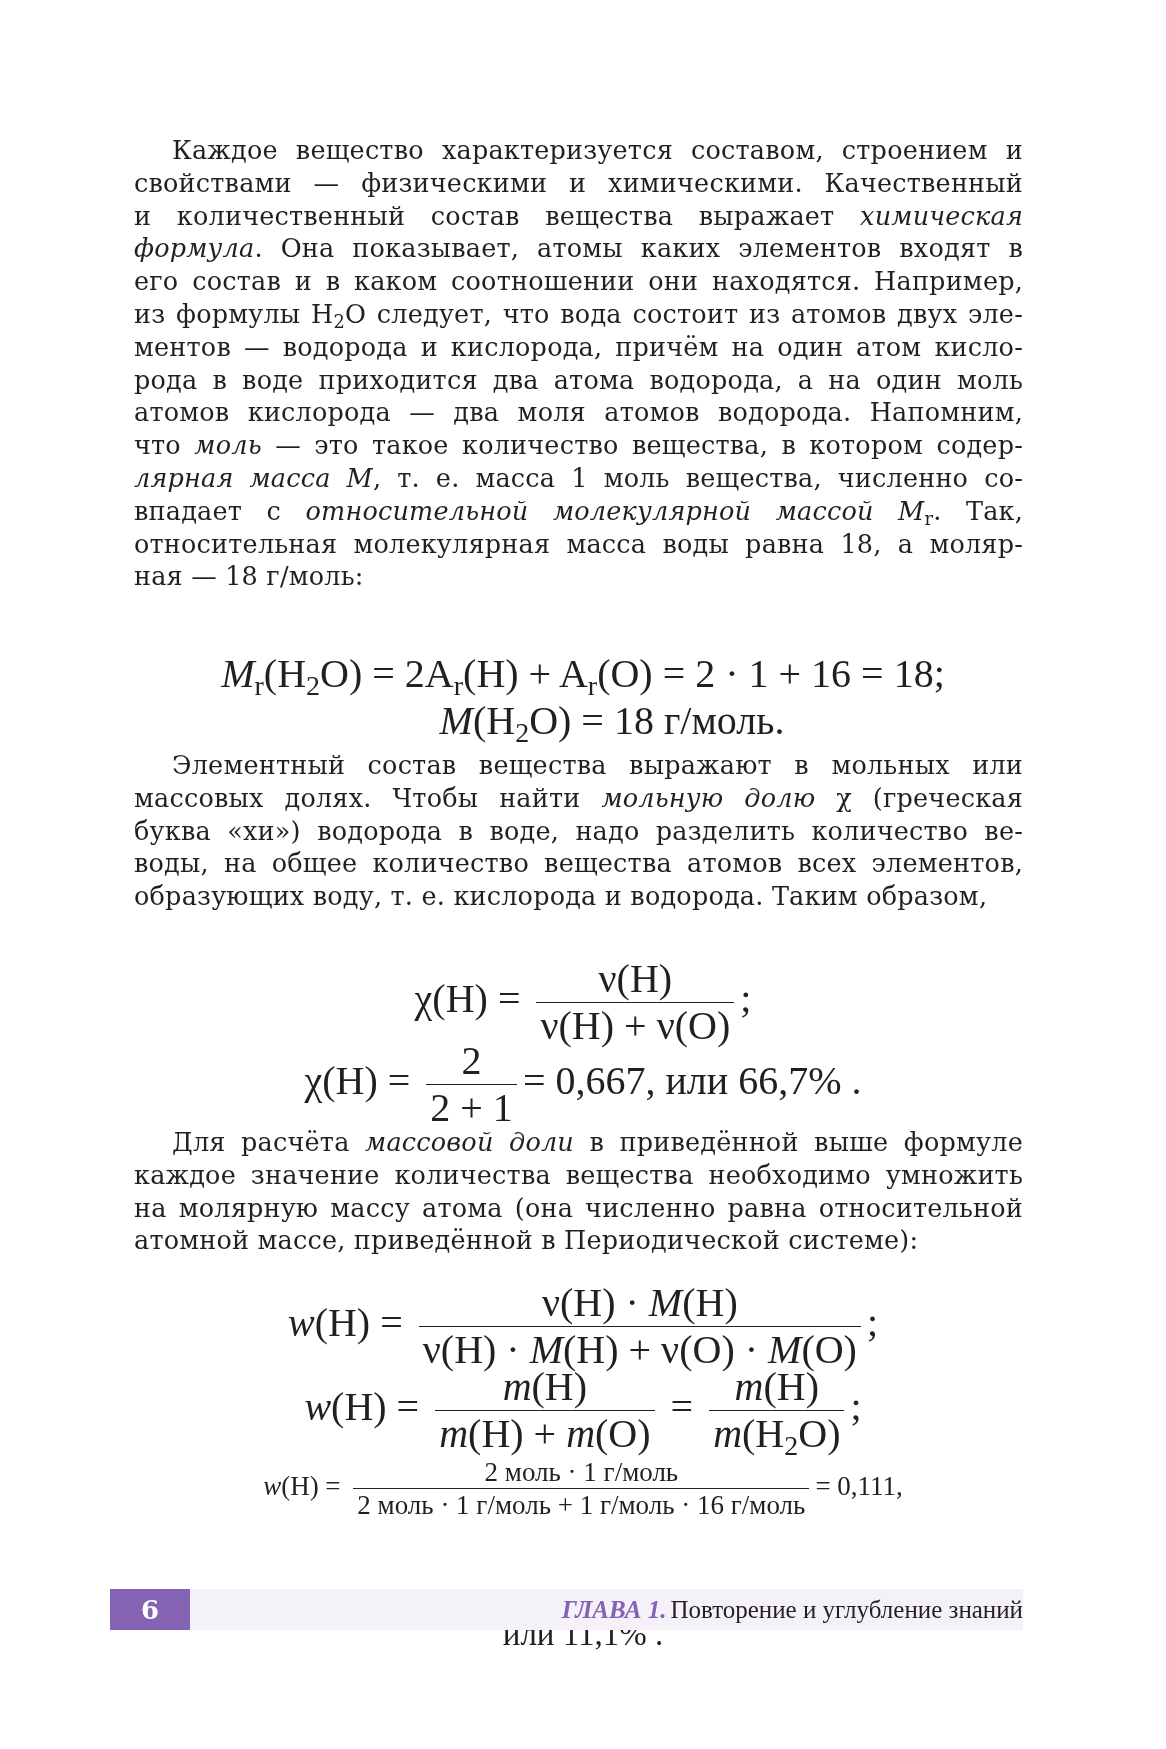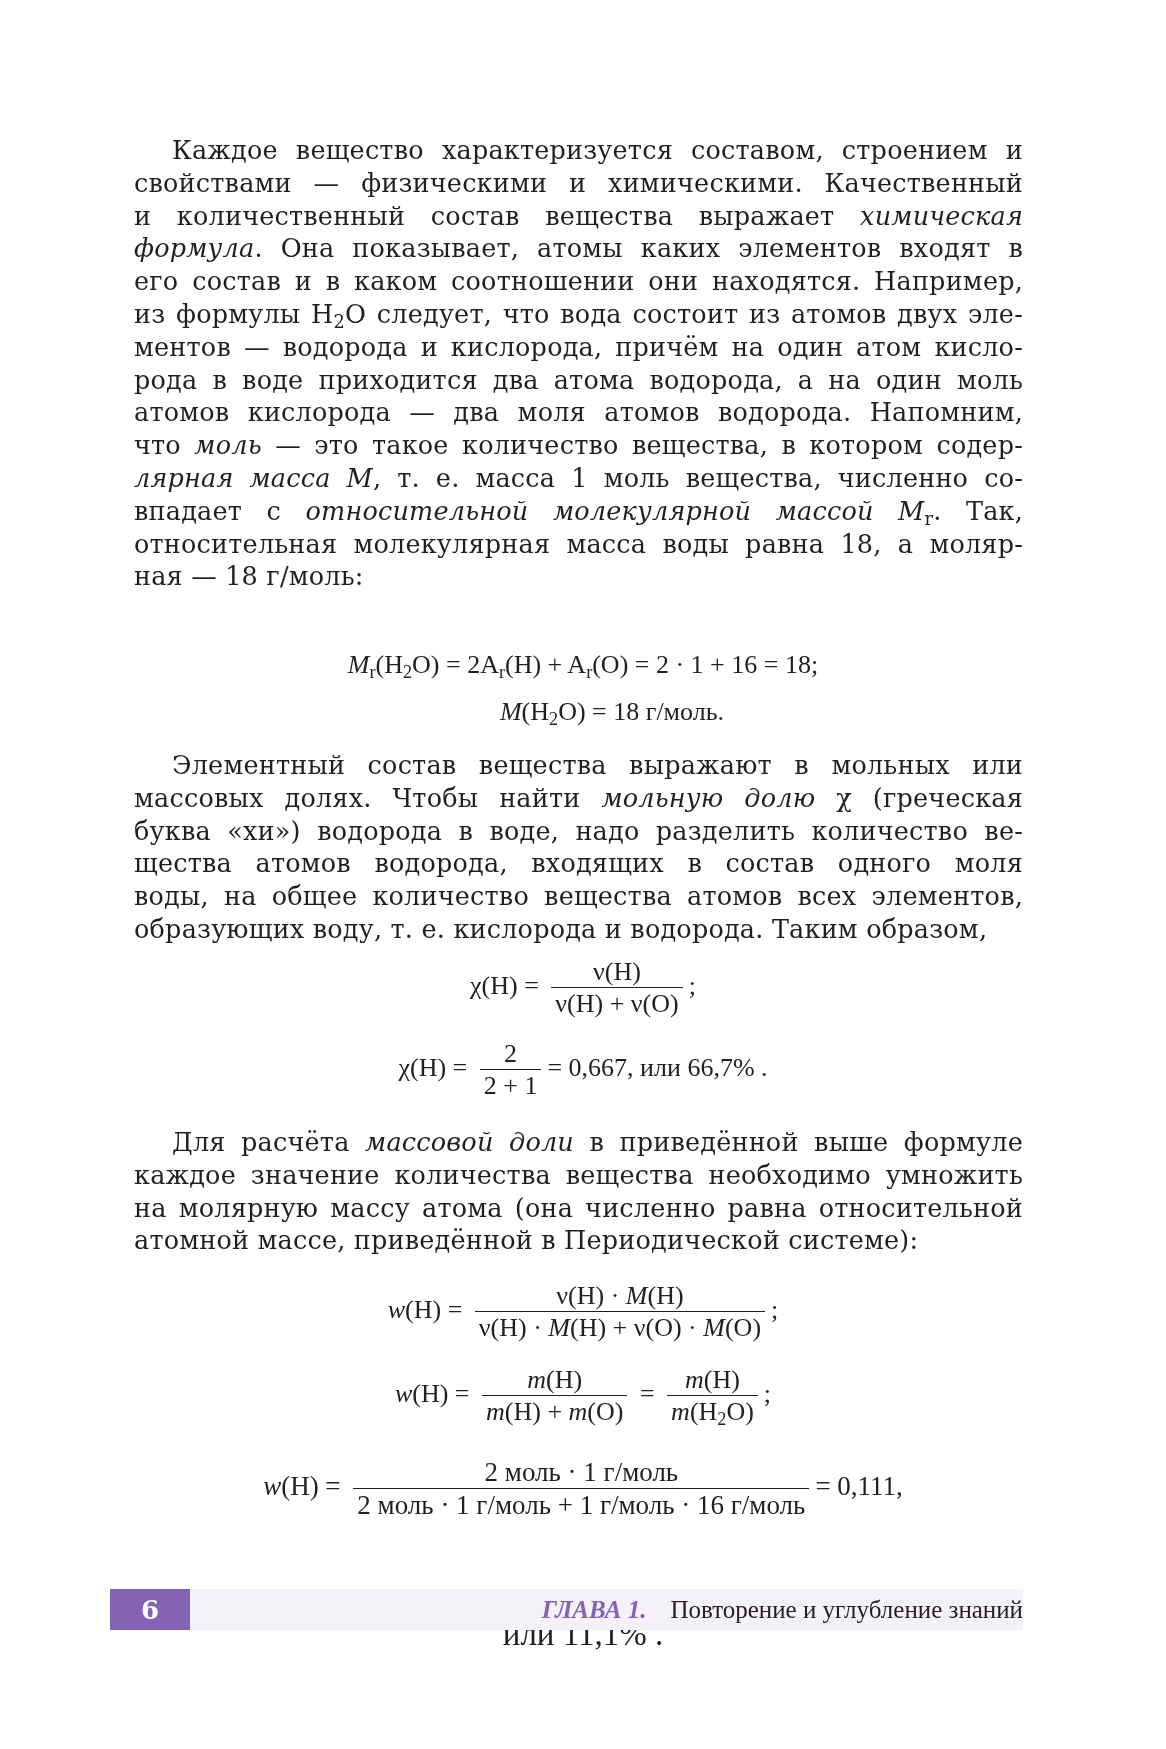--- a/index.html
+++ b/index.html
@@ -8,31 +8,31 @@
   .col { position:absolute; left:134px; width:889px; }
   .para { font-size:25.5px; line-height:32.8px; text-align:justify; margin:0;
           text-indent:38px; letter-spacing:0.2px; }
   .para .ln { display:block; text-align:justify; text-align-last:justify; text-indent:0; white-space:nowrap; }
   .para .ln.first { padding-left:38px; }
   .para .ln.last { text-align-last:left; }
   i, .it { font-style:italic; }
   sub { font-size:0.7em; vertical-align:-0.3em; line-height:0; }
   sup { font-size:0.7em; vertical-align:0.55em; line-height:0; }
   .eq { position:absolute; left:0; width:1166px; text-align:center; font-family:"Liberation Serif","DejaVu Serif",serif;
-        font-size:26px; white-space:nowrap; }
+        font-size:40px; white-space:nowrap; }
   .frac { display:inline-flex; flex-direction:column; align-items:center; vertical-align:middle; margin:0 6px;justify-content:flex-end; }
   .frac .num { padding:0 4px 2px; line-height:1.05; }
   .frac .den { border-top:1.6px solid #231f20; padding:2px 4px 0; line-height:1.05; }
   .footer-band { position:absolute; left:110px; top:1589px; width:913px; height:41px; background:#f4f1f9; }
   .page-num-box { position:absolute; left:110px; top:1589px; width:80px; height:41px; background:#8462b4;
                   color:#fff; font-weight:bold; font-size:26px; display:flex; align-items:center; justify-content:center;
                   font-family:"DejaVu Serif",serif; }
   .running-head { position:absolute; right:143px; top:1589px; height:41px; display:flex; align-items:center;
                   font-size:25px; font-family:"Liberation Serif","DejaVu Serif",serif; color:#231f20; }
-  .running-head .chap { color:#8462b4; font-weight:bold; font-style:italic; margin-right:24px; }
+  .running-head .chap { color:#8462b4; font-weight:bold; font-style:italic; margin-right:4px; }
 </style>
 </head>
 <body>
 
 <div class="col para" style="top:134px;">
   <span class="ln first">Каждое вещество характеризуется составом, строением и</span>
   <span class="ln">свойствами — физическими и химическими. Качественный</span>
   <span class="ln"><span>и количественный состав вещества выражает</span> <i>химическая</i></span>
   <span class="ln"><i>формула</i><span>. Она показывает, атомы каких элементов входят в</span></span>
   <span class="ln">его состав и в каком соотношении они находятся. Например,</span>
@@ -51,21 +51,20 @@
   <i>M</i><sub>r</sub><span>(H</span><sub>2</sub><span>O) = 2A</span><sub>r</sub><span>(H) + A</span><sub>r</sub><span>(O) = 2 · 1 + 16 = 18;</span>
 </div>
 <div class="eq" style="top:697px;padding-left:29px;">
   <i>M</i><span>(H</span><sub>2</sub><span>O) = 18 г/моль.</span>
 </div>
 
 <div class="col para" style="top:749px;">
   <span class="ln first">Элементный состав вещества выражают в мольных или</span>
   <span class="ln"><span>массовых долях. Чтобы найти</span> <i>мольную долю</i> <span>χ (греческая</span></span>
   <span class="ln">буква «хи») водорода в воде, надо разделить количество ве-</span>
-  <span class="ln">щества атомов водорода, входящих в состав одного моля</span>
   <span class="ln">воды, на общее количество вещества атомов всех элементов,</span>
   <span class="ln last">образующих воду, т. е. кислорода и водорода. Таким образом,</span>
 </div>
 
 <div class="eq" style="top:958px;">
   <span>χ(H) =</span>
   <span class="frac">
     <span class="num">ν(H)</span>
     <span class="den">ν(H) + ν(O)</span>
   </span><span>;</span>

